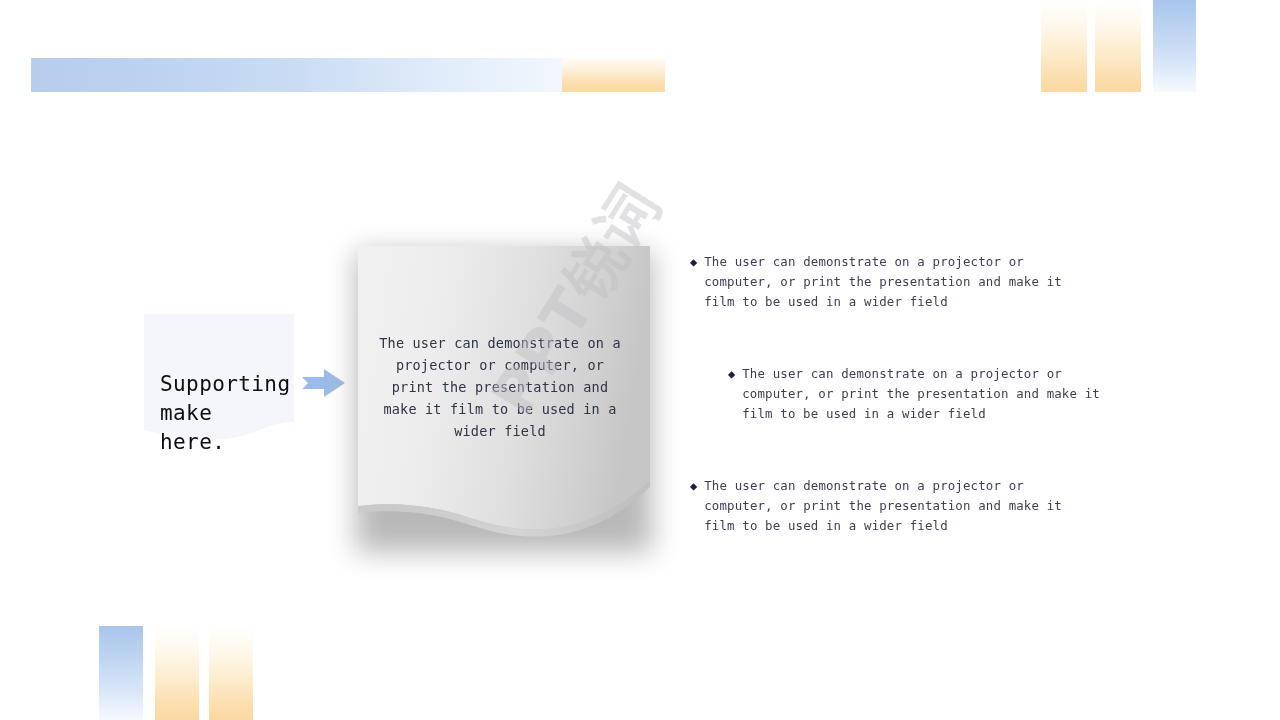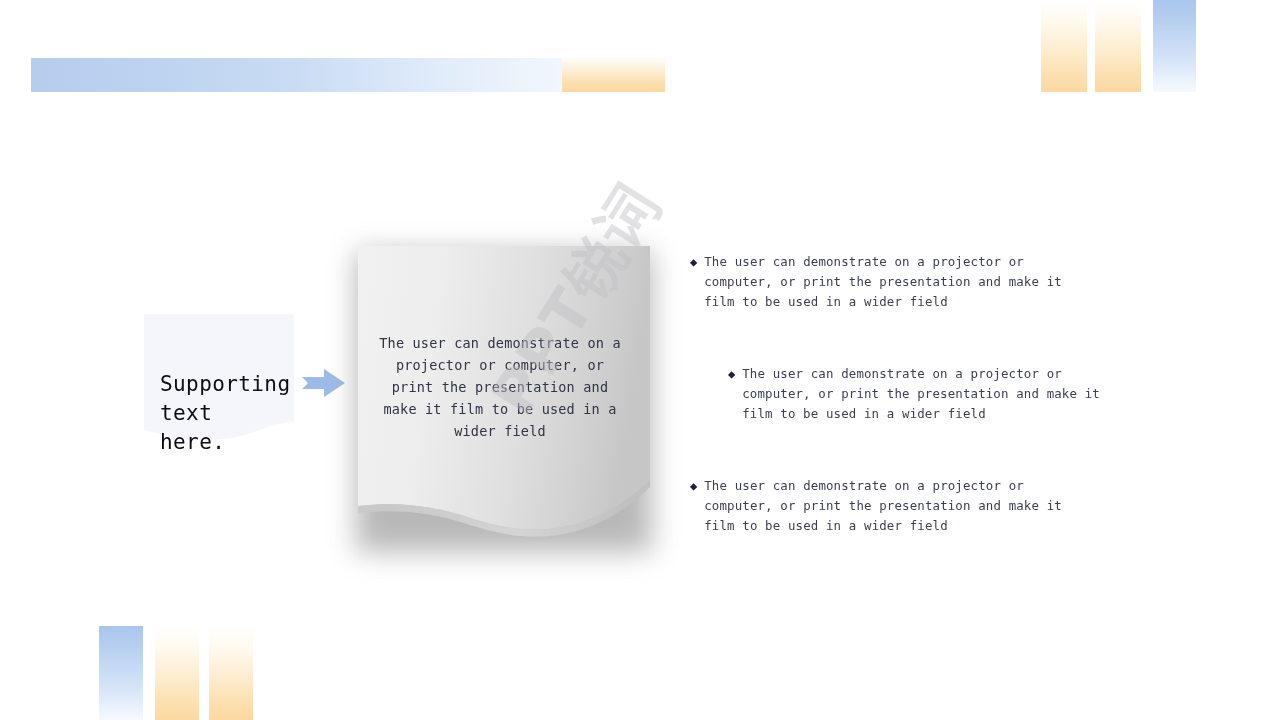--- a/index.html
+++ b/index.html
@@ -163,21 +163,21 @@
 <div class="deco bar-blue-v" id="bl-blue"></div>
 <div class="deco bar-orange-v" id="bl-orange-1"></div>
 <div class="deco bar-orange-v" id="bl-orange-2"></div>
 
 <div id="left-panel">
   <svg class="panel-shape" viewBox="0 0 150 142" preserveAspectRatio="none">
     <path d="M0,0 L150,0 L150,108 C120,108 110,126 62,126 C34,126 16,120 0,116 Z" fill="#f4f6fb"></path>
   </svg>
   <div class="panel-text">
     <div>Supporting</div>
-    <div>text here.</div>
+    <div>make here.</div>
   </div>
 </div>
 
 <svg id="arrow" viewBox="0 0 44 30">
   <path d="M0,9 L6,15 L0,21 L22,21 L22,29 L43,15 L22,1 L22,9 Z" fill="#9dbbe8"></path>
 </svg>
 
 <div id="card">
   <svg class="card-shadow" viewBox="0 0 296 300" preserveAspectRatio="none">
     <path d="M0,0 L296,0 L296,236 C240,290 180,296 120,276 C80,262 40,258 0,262 Z" fill="#8d8d8d"></path>

